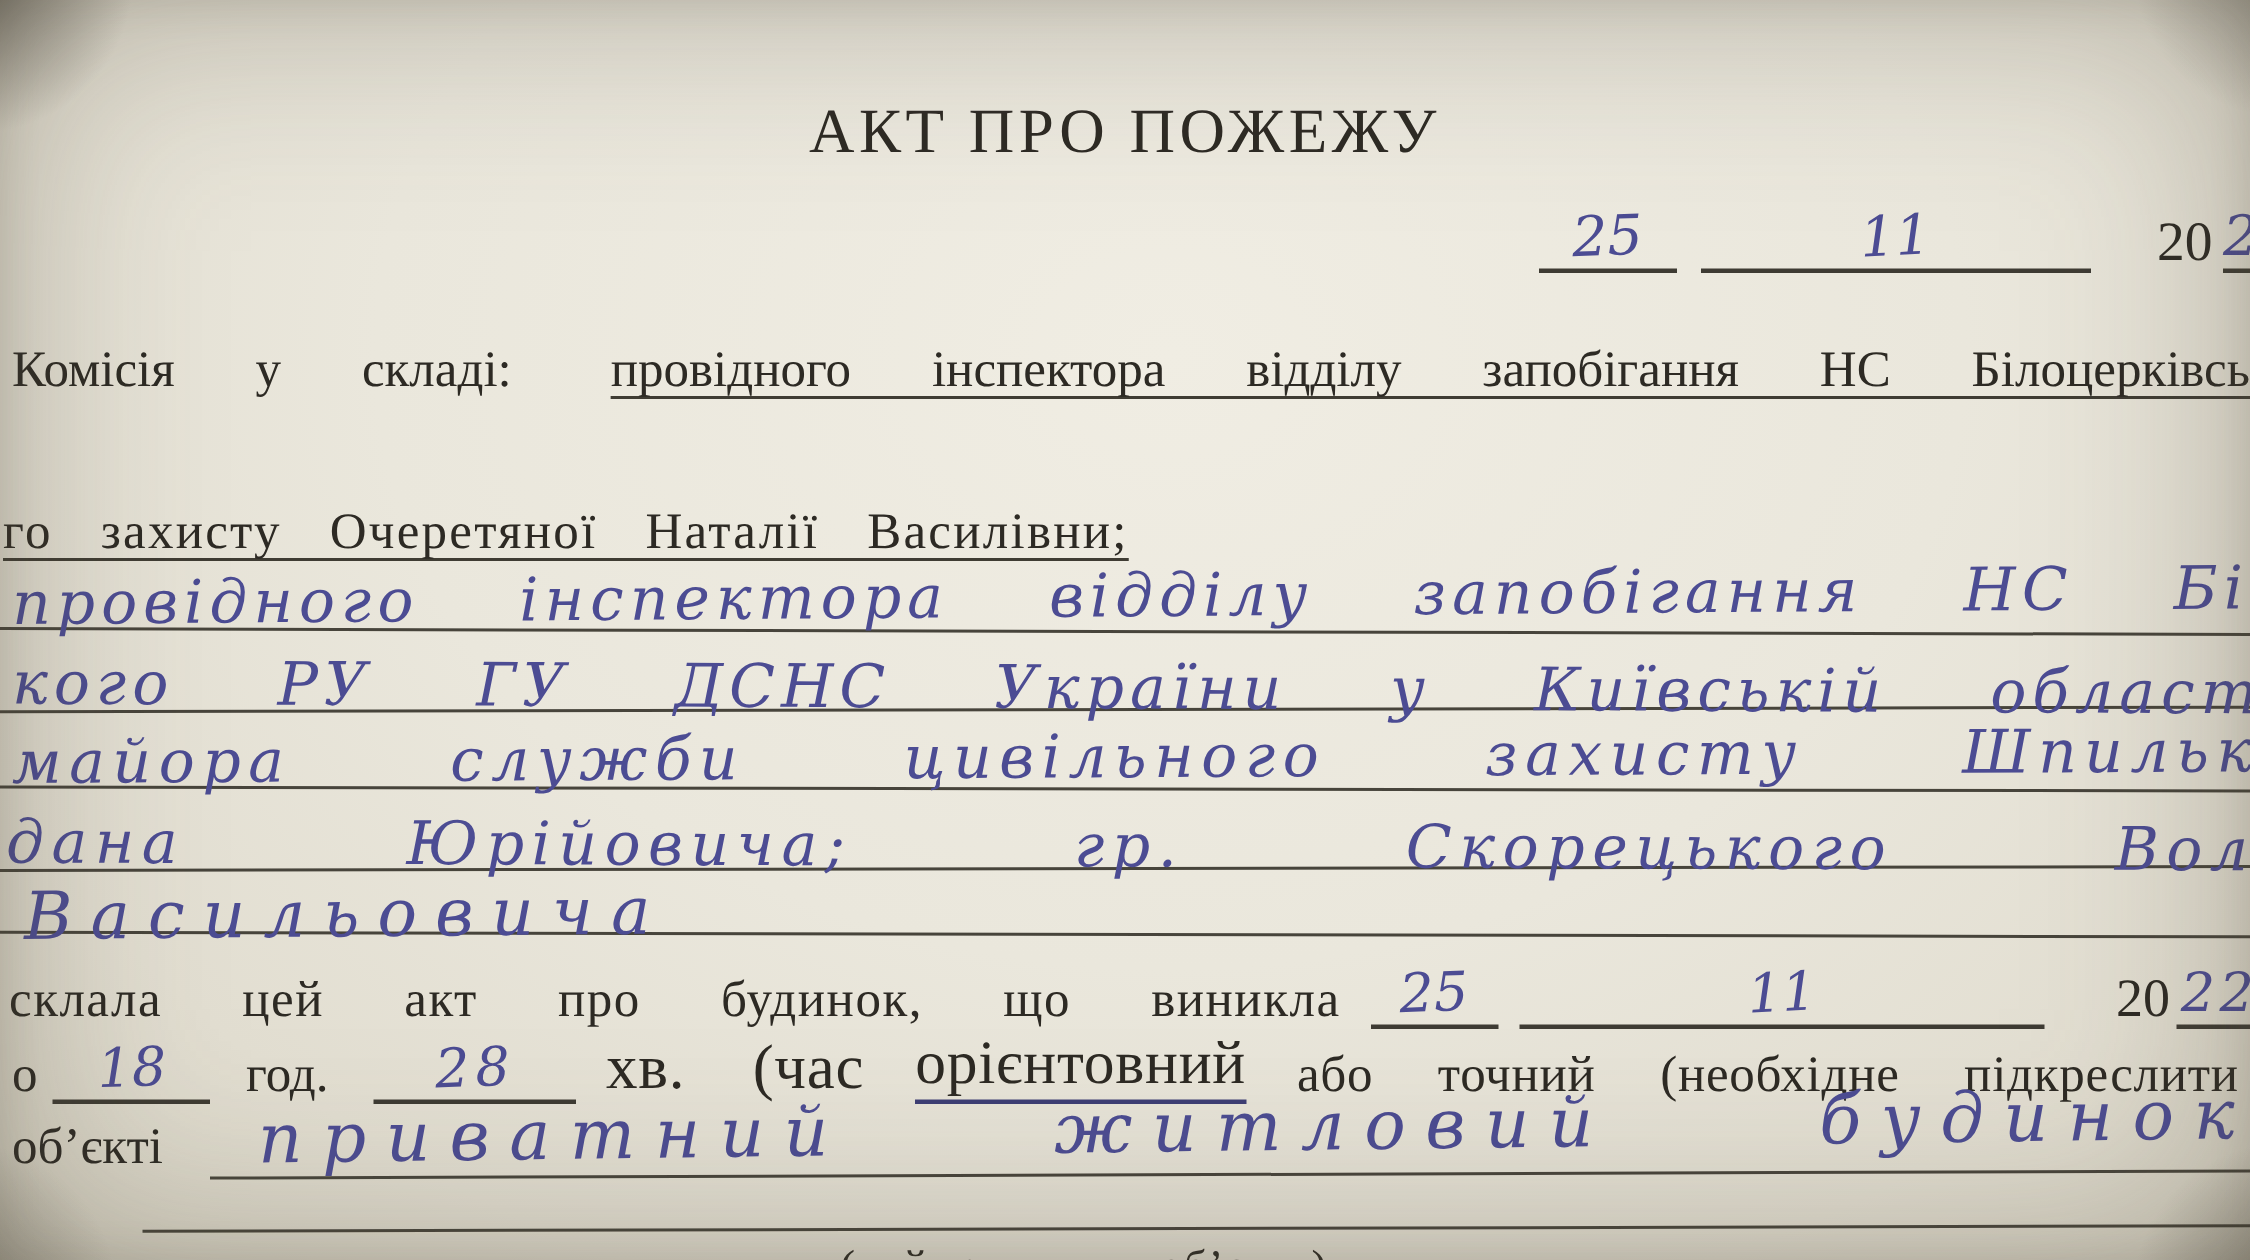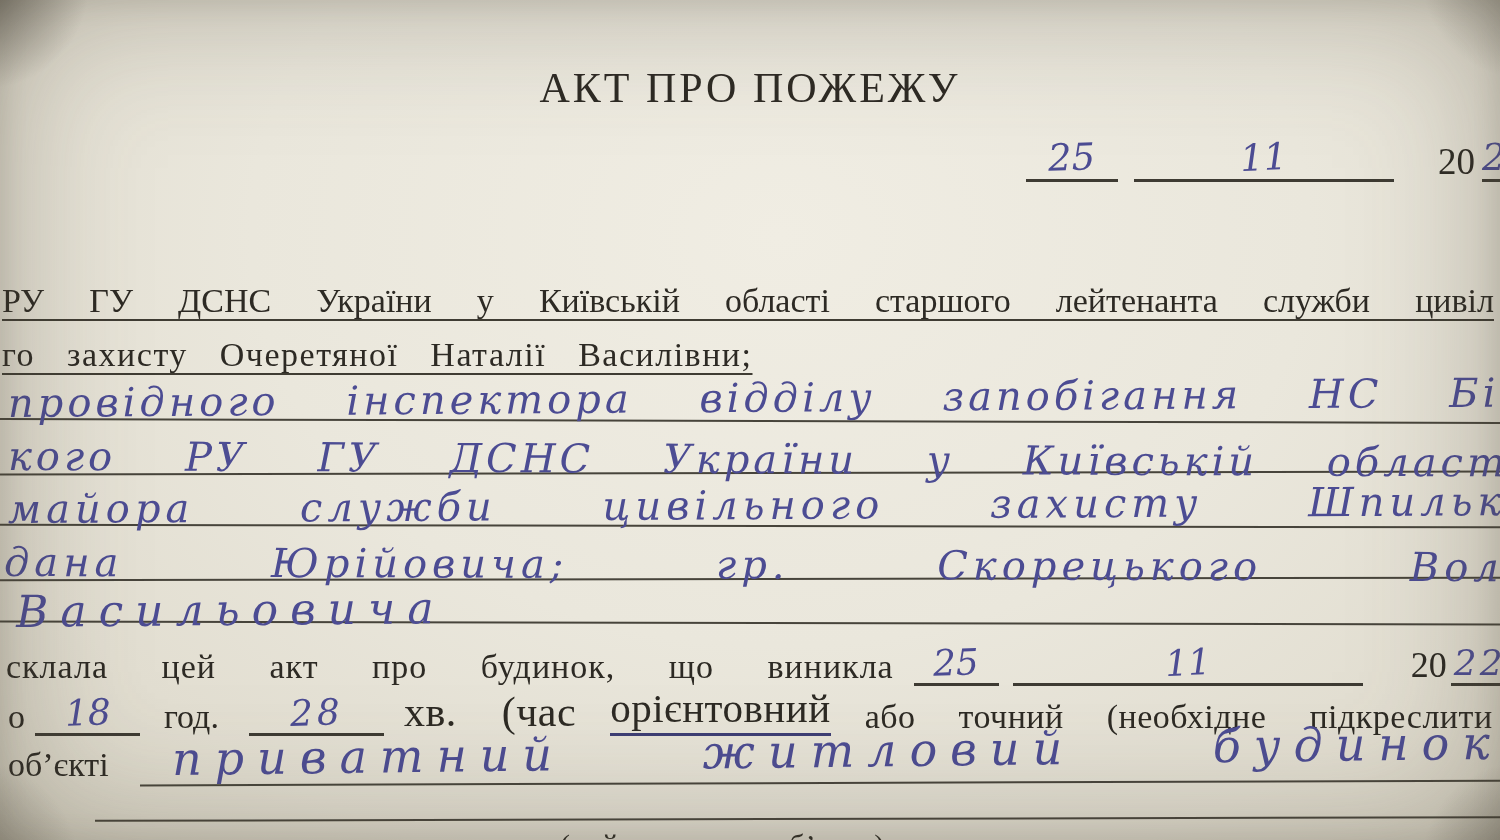--- a/index.html
+++ b/index.html
@@ -39,22 +39,23 @@
     <span class="hw" style="font-size:37px; transform:rotate(-2deg);">25</span>
   </div>
   <div class="abs blank" style="left:1134px; top:134px; width:260px; height:48px;">
     <span class="hw" style="font-size:37px; transform:rotate(-3deg);">11</span>
   </div>
   <span class="abs pr" style="left:1438px; top:140px; font-size:37px;">20</span>
   <div class="abs blank" style="left:1482px; top:134px; width:30px; height:48px; justify-content:flex-start;">
     <span class="hw" style="font-size:37px;">2</span>
   </div>
 
-  <div class="abs introline just" style="left:2px; top:280px; word-spacing:7px;">
-    <span class="pr u">РУ ГУ ДСНС України у Київській області старшого лейтенанта служби цивіл</span>
+  <div class="abs introline just" style="left:8px; top:226px; word-spacing:7px;">
+    <span class="pr">Комісія у складі:</span>
+    <span class="pr u" style="margin-left:12px;">провідного інспектора відділу запобігання НС Білоцерківсь</span>
   </div>
   <div class="abs introline" style="left:2px; top:334px; word-spacing:22px; letter-spacing:1.5px;">
     <span class="pr u">го захисту Очеретяної Наталії Василівни;</span>
   </div>
 
   <div class="rule" style="top:420px; transform:rotate(.15deg);"></div>
   <div class="rule" style="top:472px; transform:rotate(-.12deg);"></div>
   <div class="rule" style="top:525px; transform:rotate(.1deg);"></div>
   <div class="rule" style="top:578px; transform:rotate(-.1deg);"></div>
   <div class="rule" style="top:622px; transform:rotate(.12deg);"></div>

